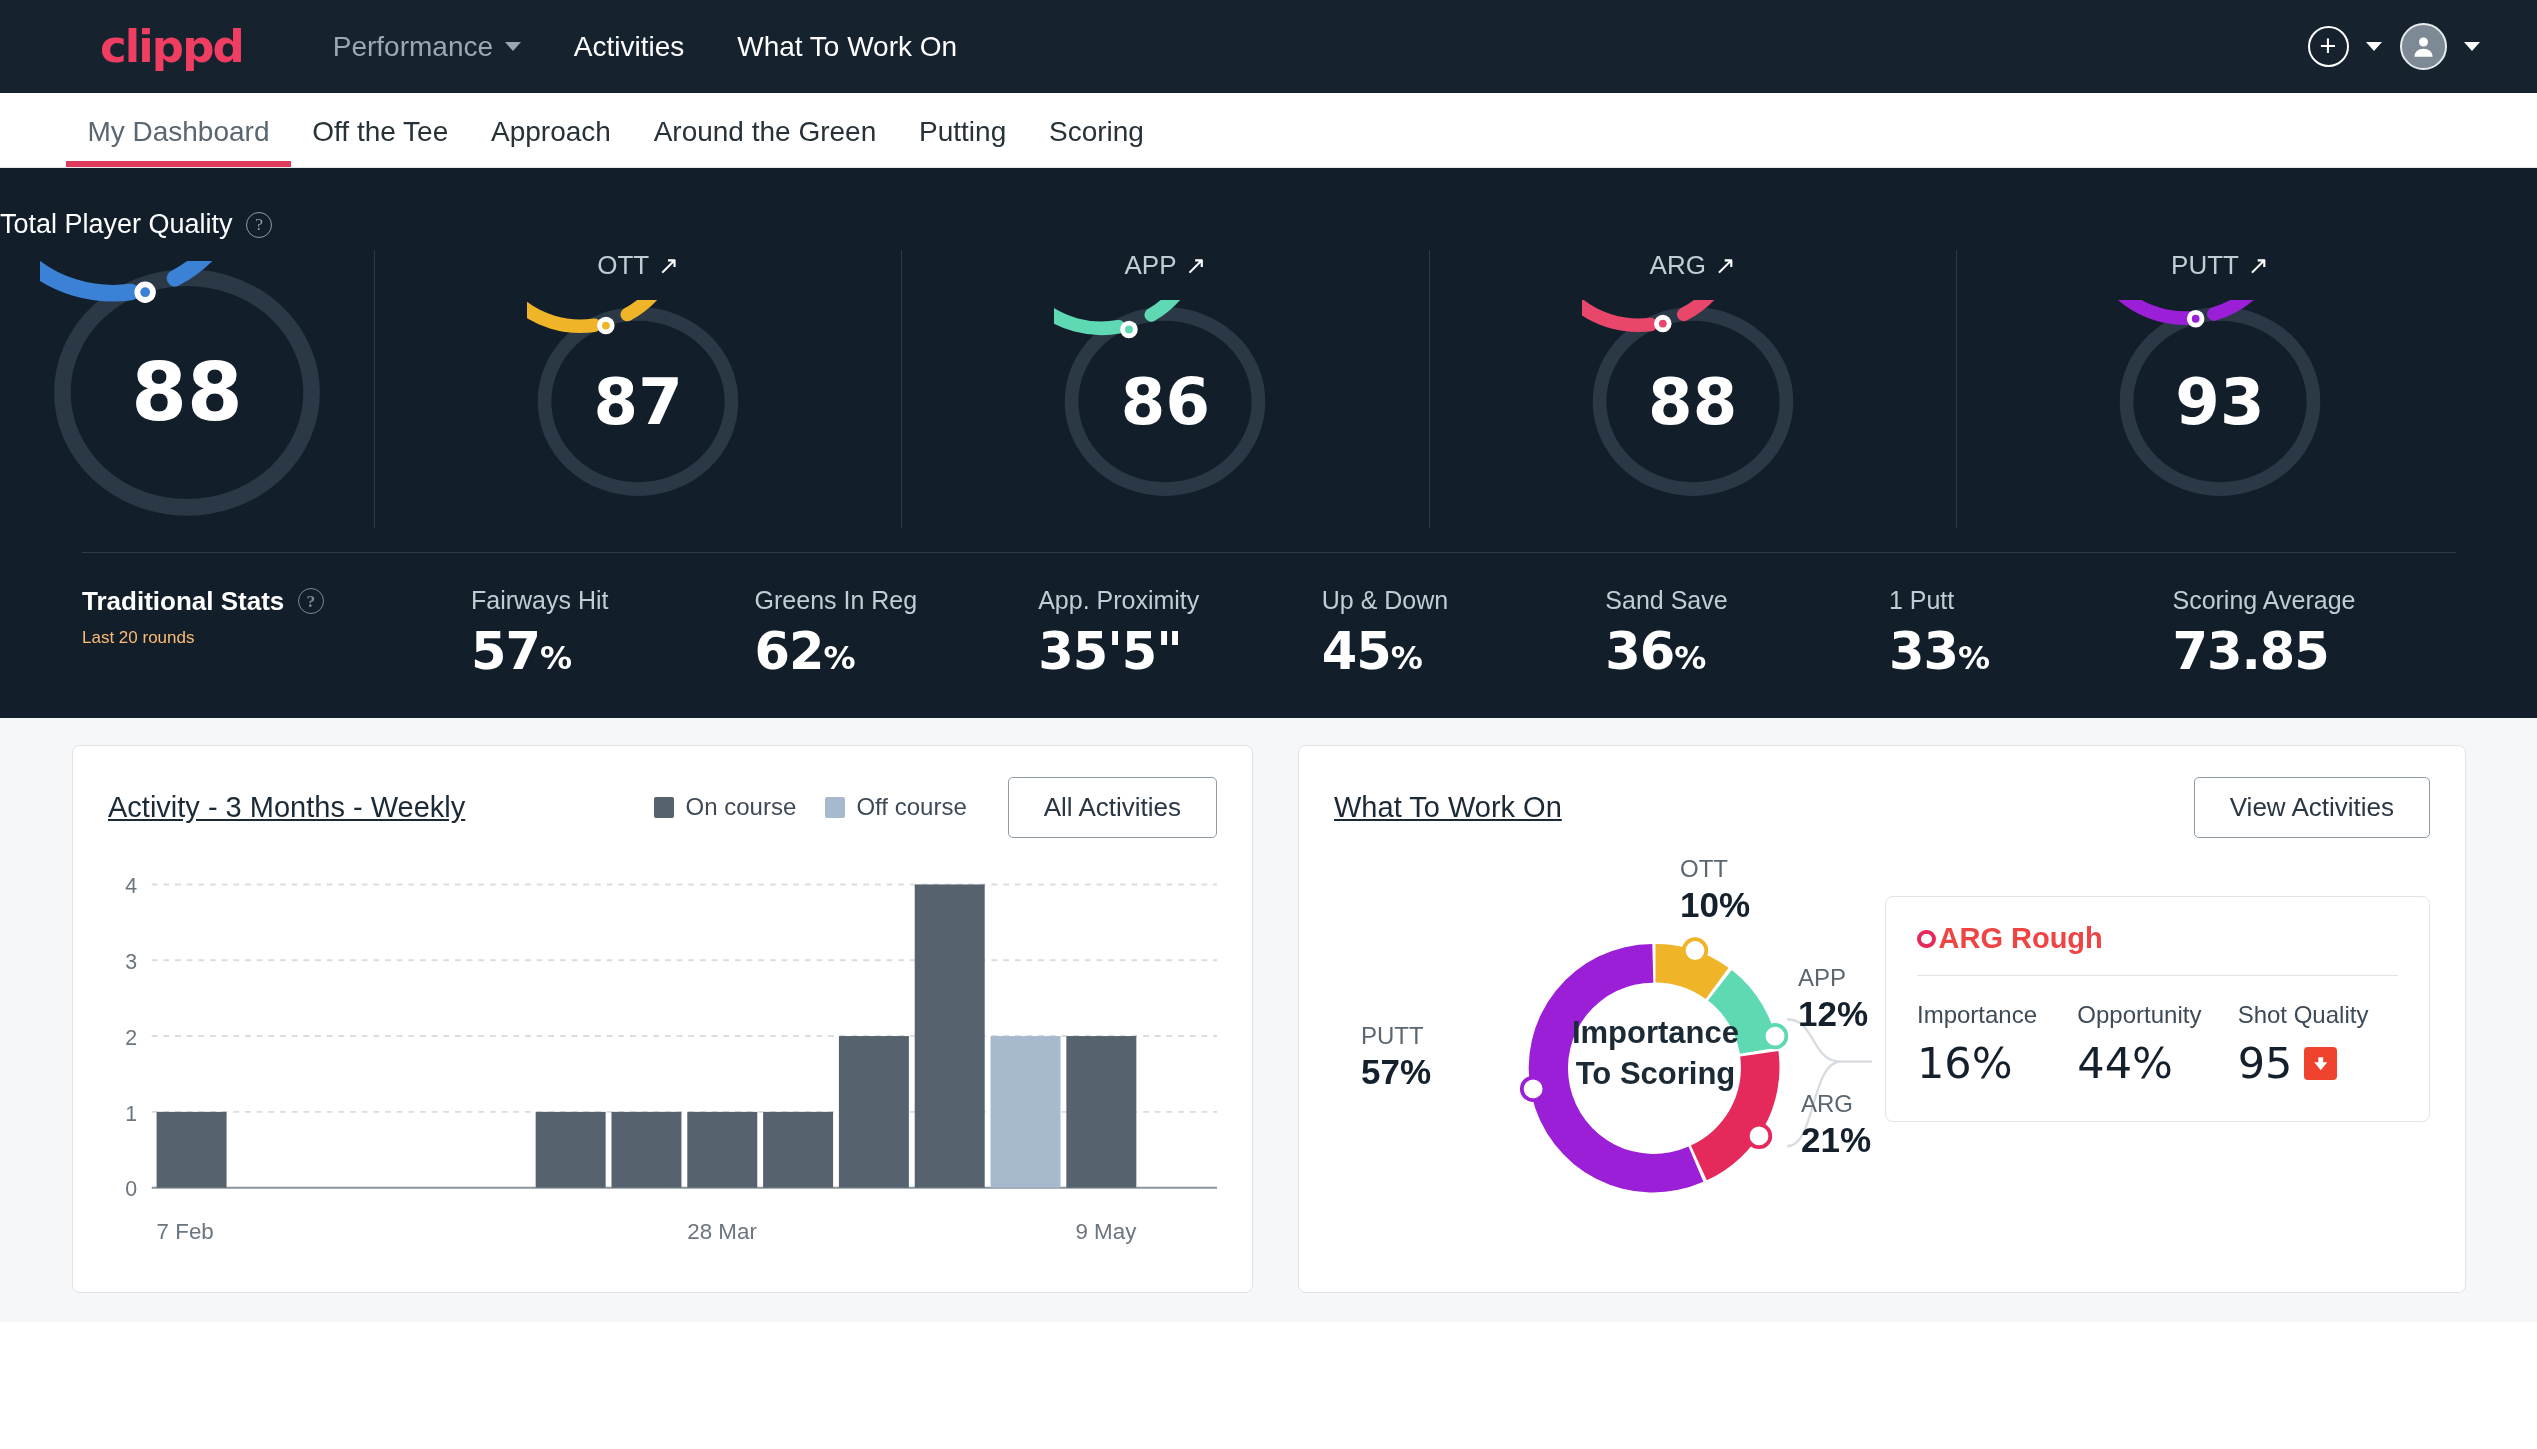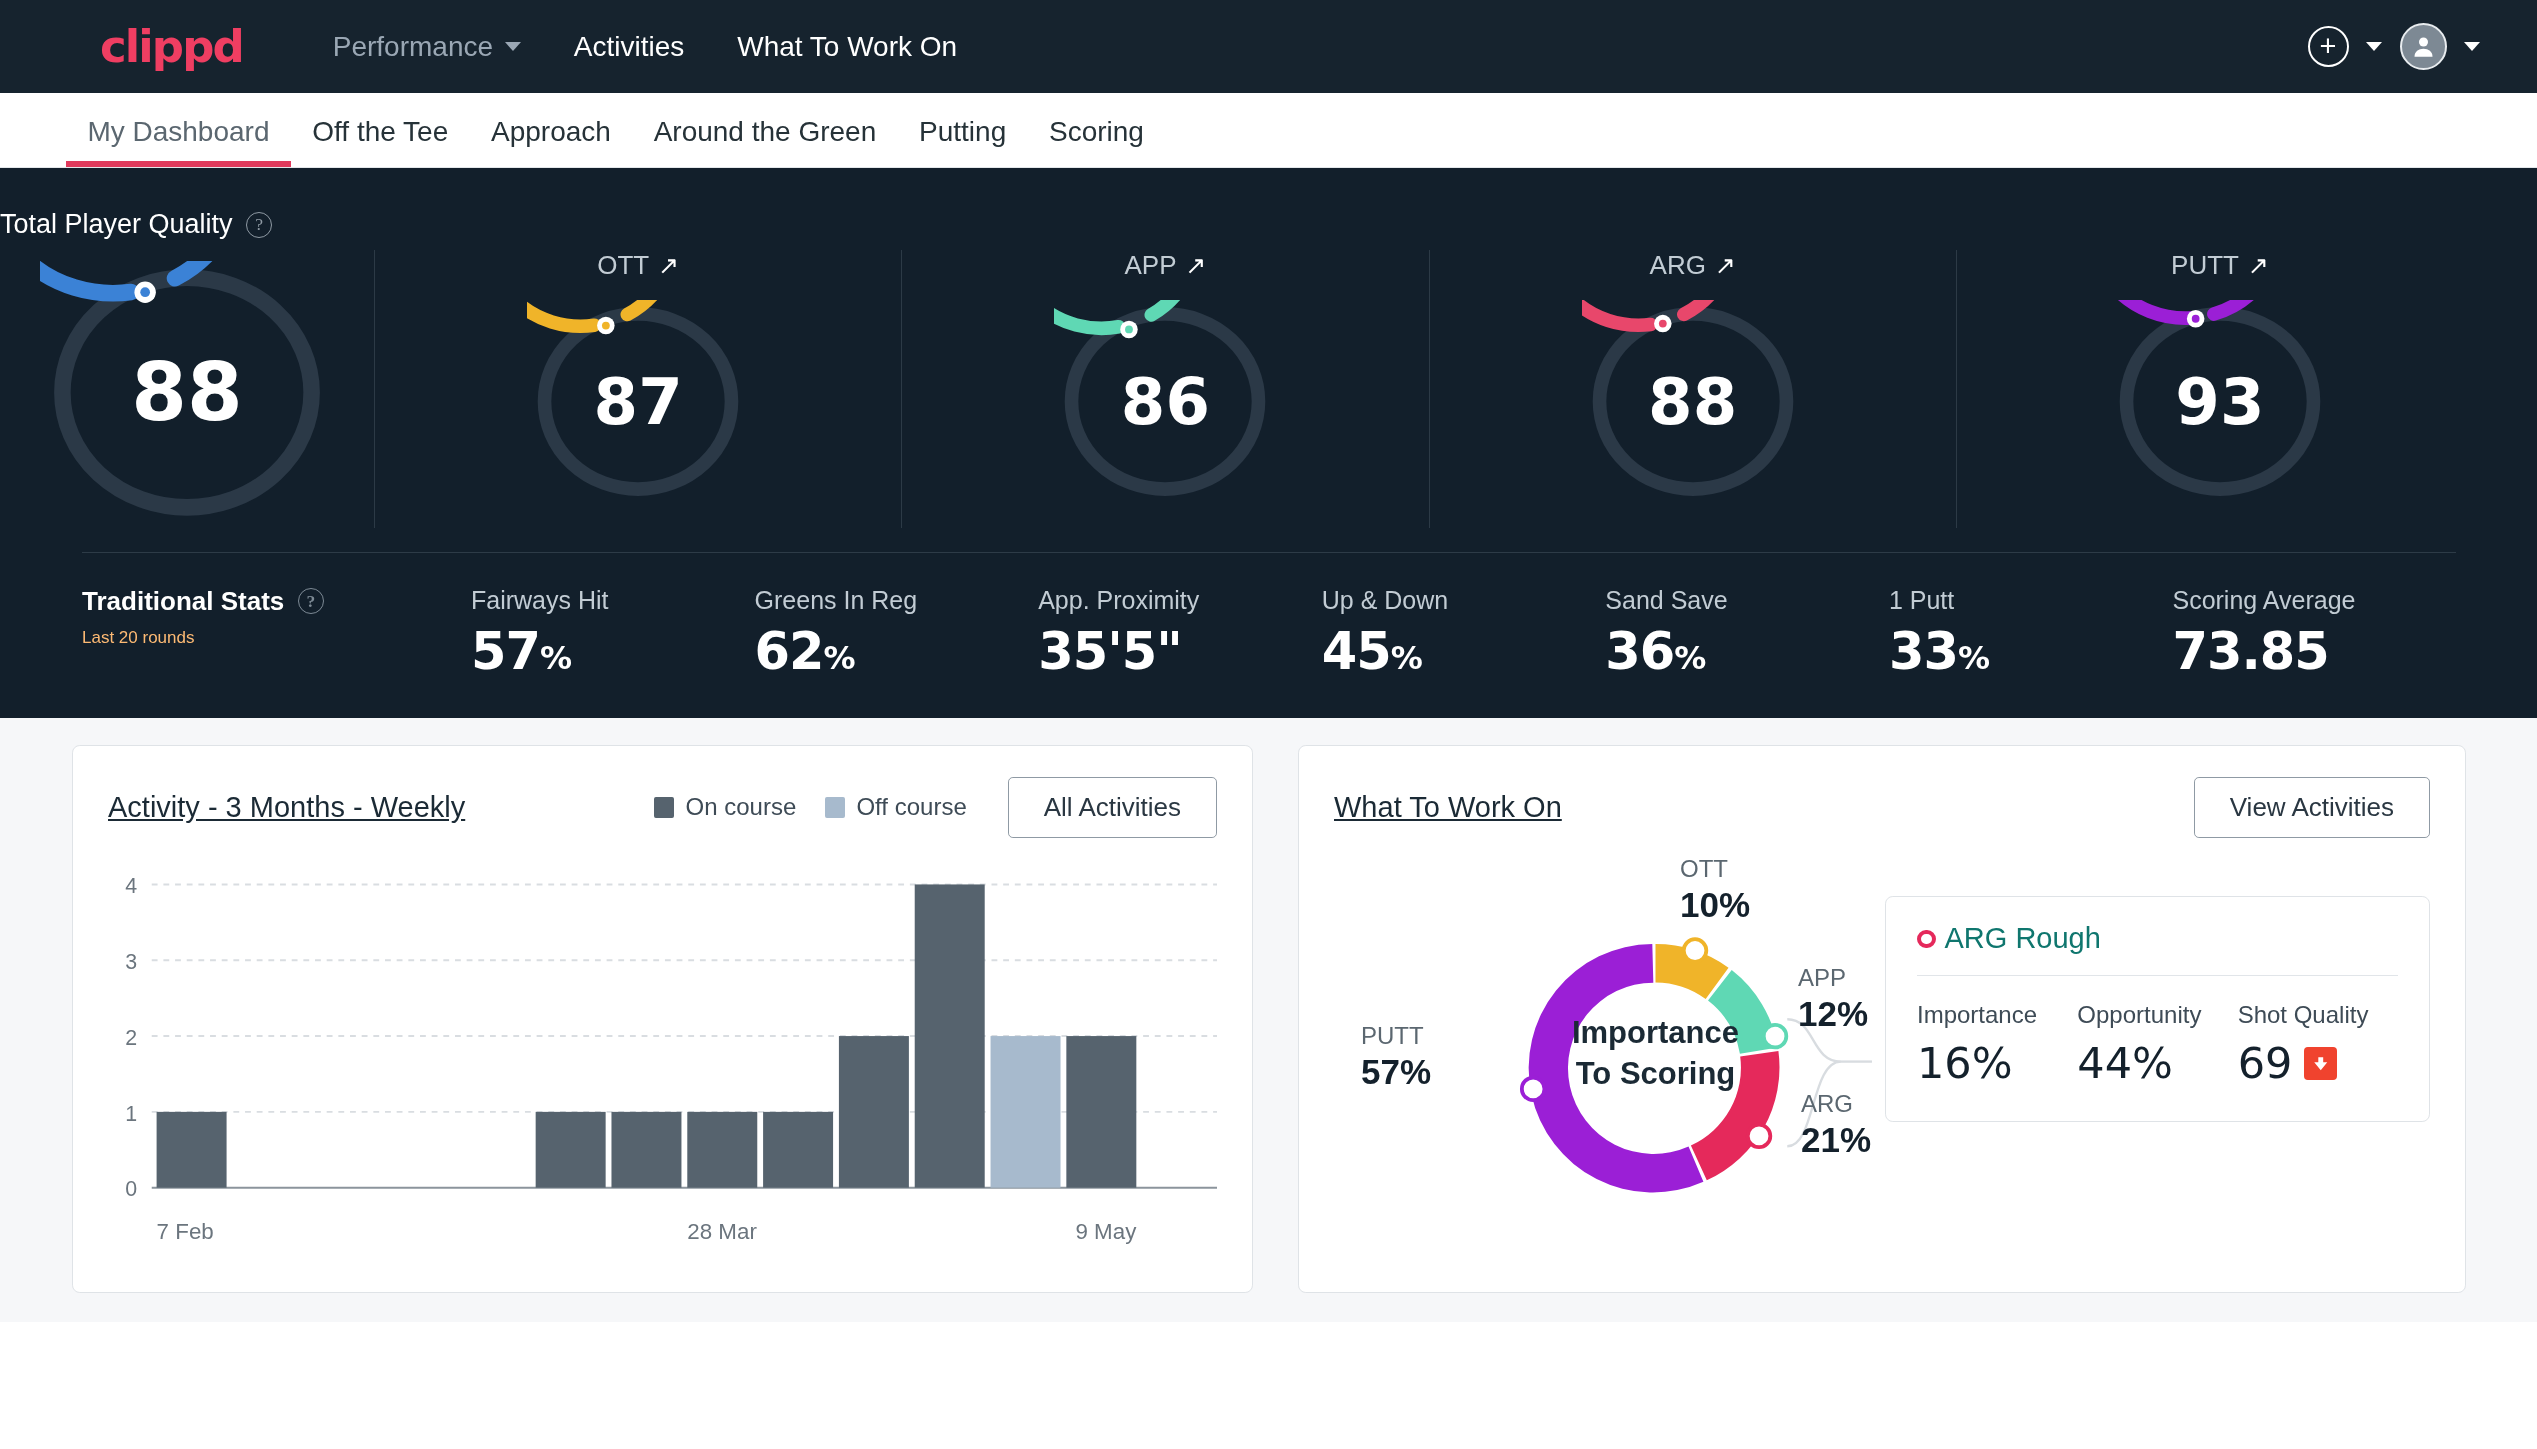--- a/index.html
+++ b/index.html
@@ -205,22 +205,22 @@
   .donut-lbl { position: absolute; text-align: left; }
   .donut-lbl .nm { font-size: 24px; color: #5b6770; }
   .donut-lbl .pc { font-size: 35px; font-weight: bold; color: #14212c; margin-top: 1.9px;}
 
   .detail-panel {
     position: absolute; right: 0; top: 49px;
     width: 545px; border: 1px solid #dfe3e7; border-radius: 7.8px;
     background: #fff; padding: 25px 31px 33px 31px;
   }
   .detail-title {
-    display: flex; align-items: center; gap: 9px;
-    font-size: 29px; font-weight: normal; color: #0f766e;
+    display: flex; align-items: center; gap: 3px;
+    font-size: 29px; font-weight: bold; color: #ef4444;
     padding-bottom: 19.5px;
   }
   .ring-dot {
     width: 18.5px; height: 18.5px; border-radius: 50%;
     border: 4.9px solid #e5295b; box-sizing: border-box;
   }
   .detail-sep { height: 1px; background: #e1e5e9; margin-bottom: 25px; }
   .detail-metrics { display: flex; }
   .metric { flex: 1; }
   .metric-label { font-size: 24px; color: #3e4b56; }
@@ -527,21 +527,21 @@
           </div>
           <div class="metric">
             <div class="metric-label">Opportunity</div>
             <div class="metric-value">
                 <span>44%</span>
               </div>
           </div>
           <div class="metric">
             <div class="metric-label">Shot Quality</div>
             <div class="metric-value">
-              <span>69</span>
+              <span>95</span>
               <span class="down-badge">
                 <svg viewBox="0 0 24 24">
                     <path d="M12 20 L4 10 h5 V4 h6 v6 h5 z"></path>
                   </svg>
               </span>
             </div>
           </div>
         </div>
       </div>
     </div>

